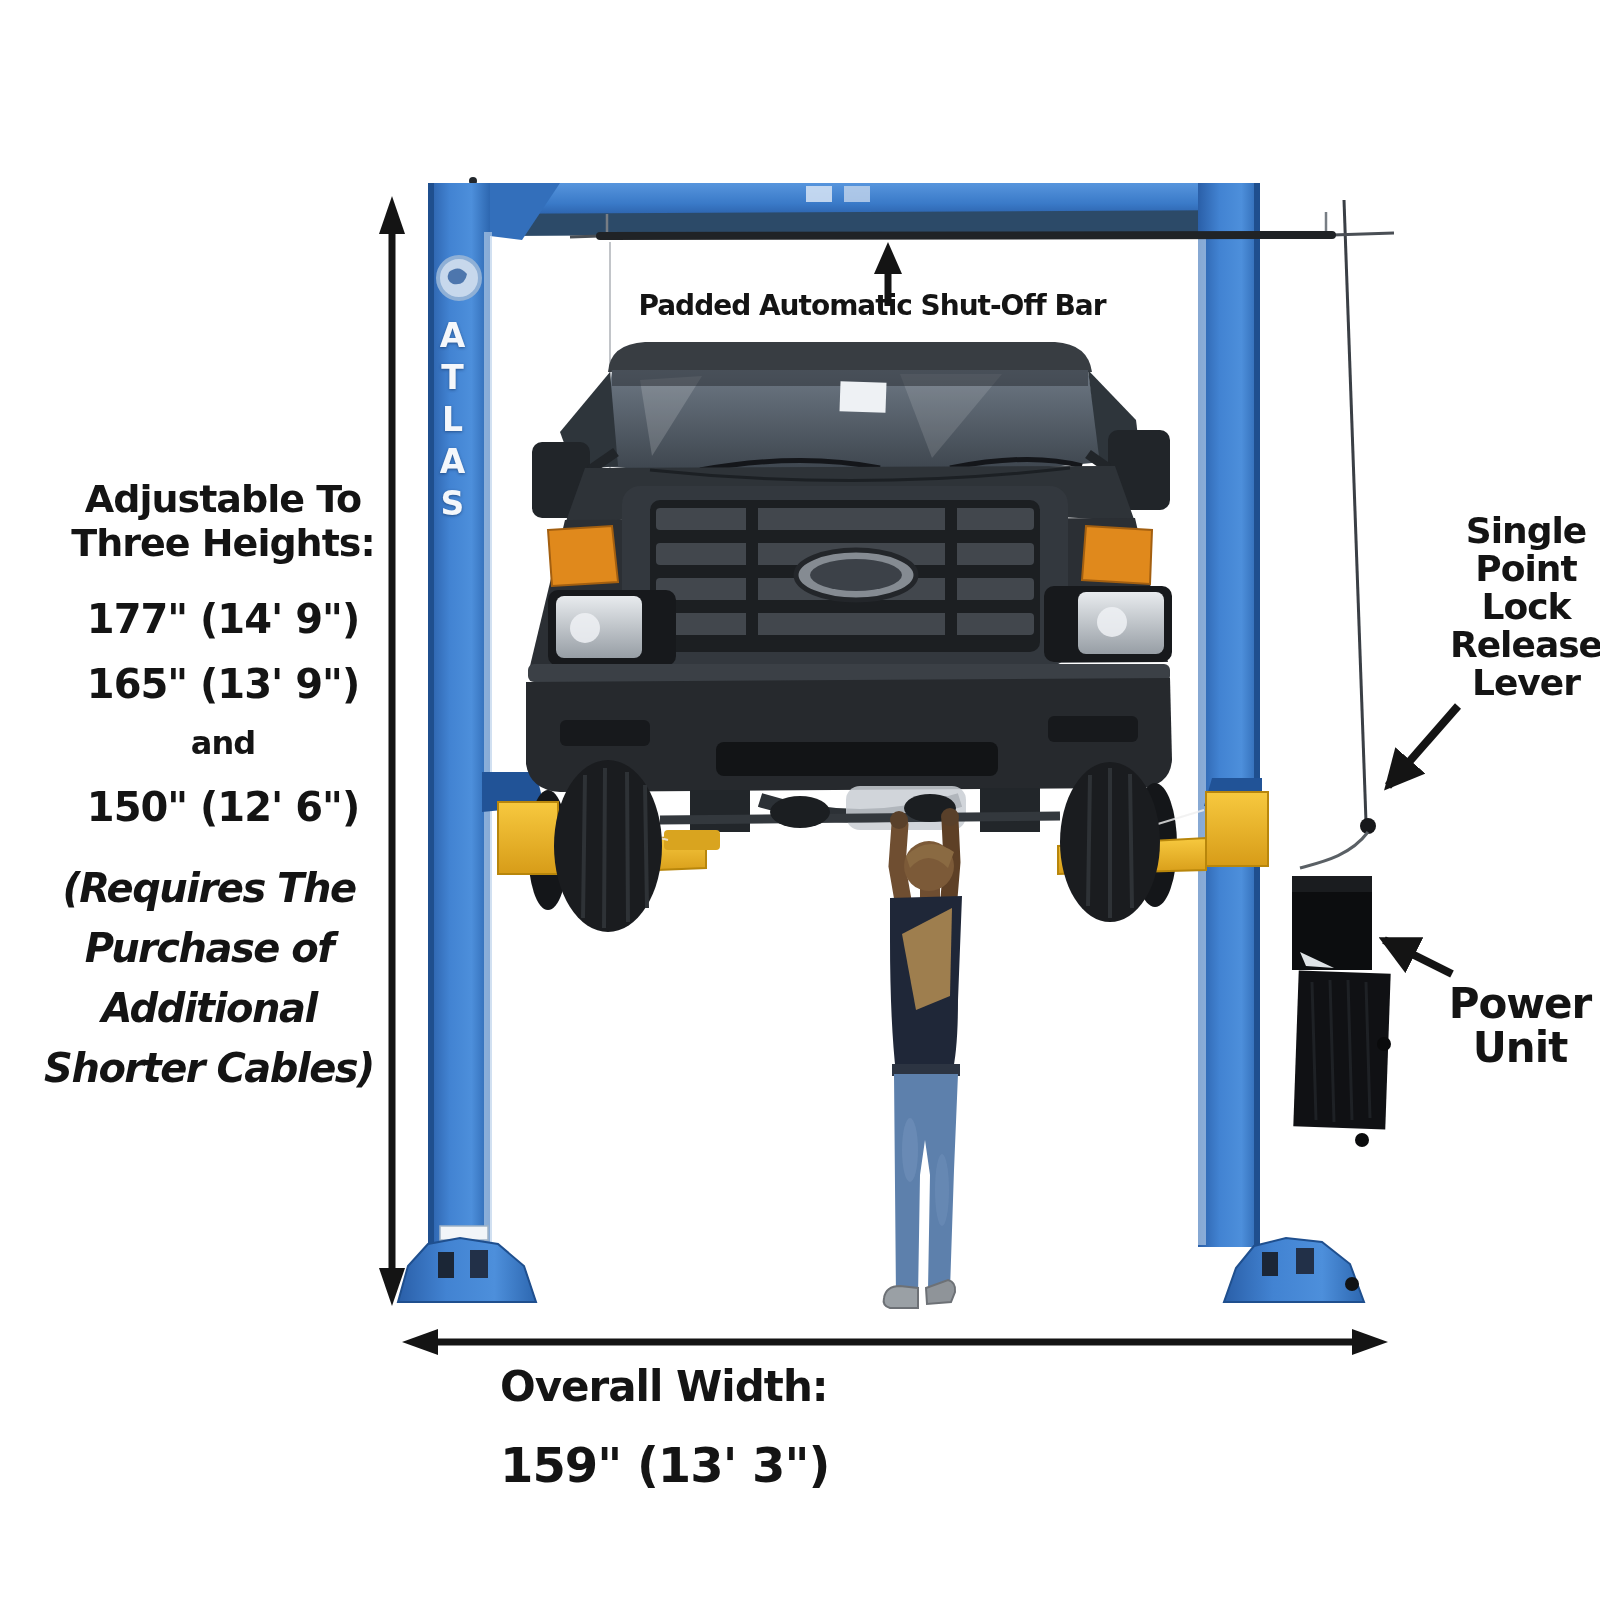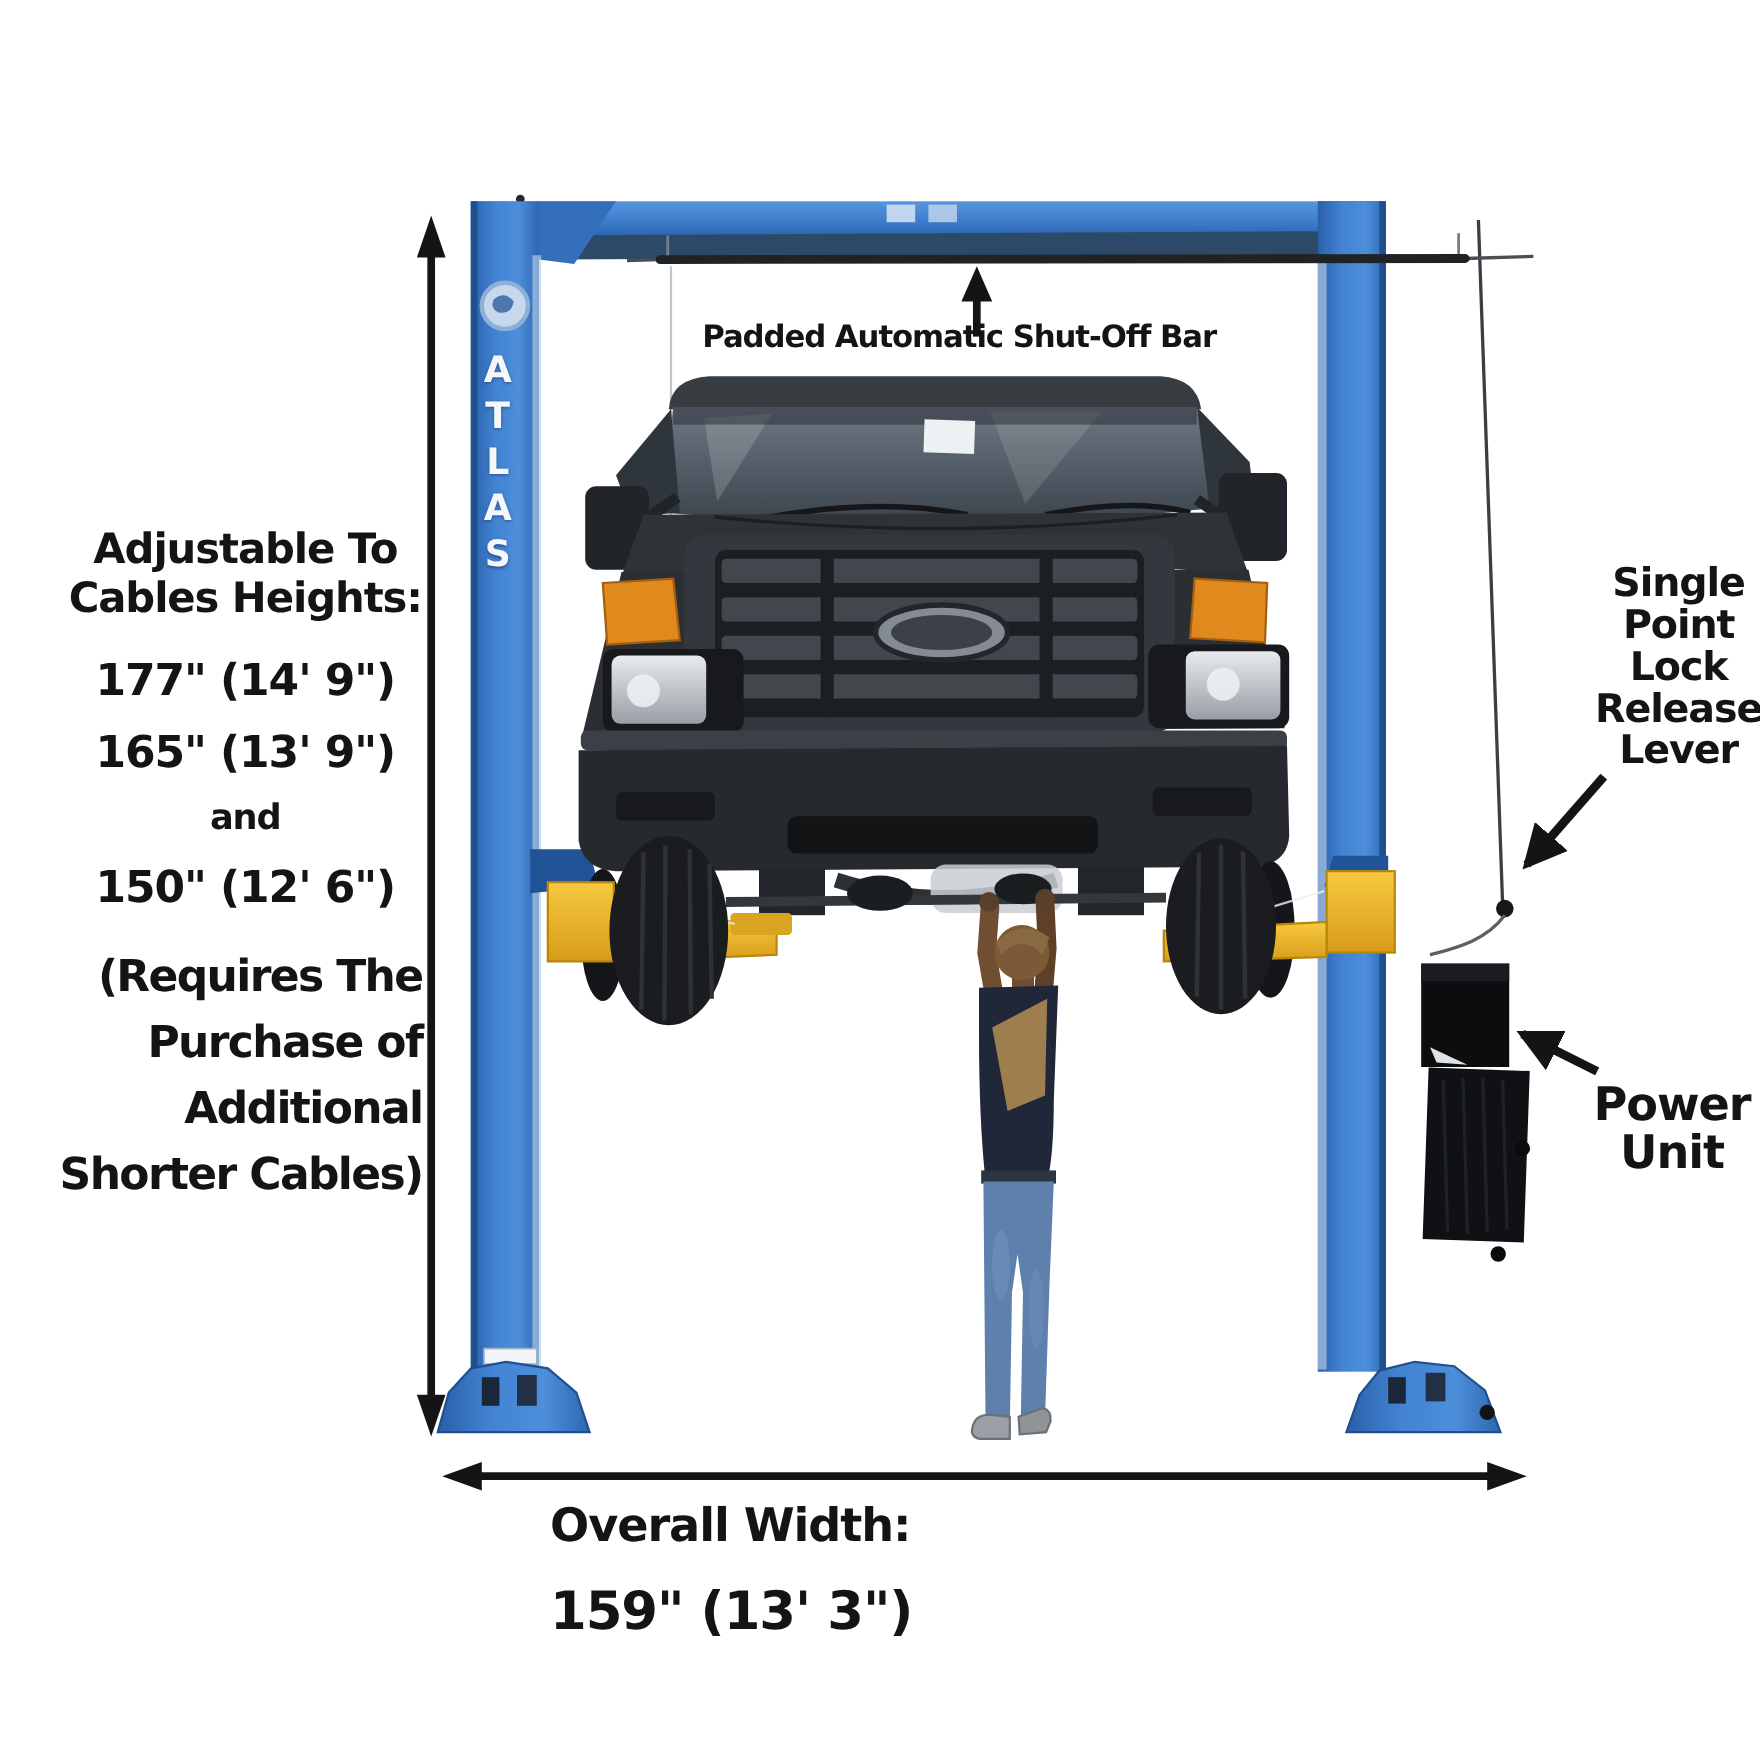--- a/index.html
+++ b/index.html
@@ -5,21 +5,21 @@
   html,body{margin:0;padding:0;background:#ffffff;}
   .stage{
     position:relative;width:1600px;height:1600px;background:#ffffff;overflow:hidden;
     font-family:"DejaVu Sans","Liberation Sans",sans-serif;
   }
   .stage svg{position:absolute;left:0;top:0;}
   .lbl{
     position:absolute;font-weight:700;color:#141414;white-space:pre-line;
     text-align:center;line-height:1.15;letter-spacing:-1px;
   }
-  .lbl.left-align{text-align:right;}
+  .lbl.left-align{text-align:center;font-style:italic;}
   .atlas-label{
     position:absolute;left:433px;top:316px;height:210px;
     writing-mode:vertical-rl;text-orientation:upright;
     color:#f4f7fb;font-size:33px;font-weight:700;letter-spacing:3px;
     text-shadow:0 1px 3px rgba(15,40,80,.55);
   }
   .width-row{
     position:absolute;left:500px;top:1362px;width:760px;
     display:flex;justify-content:center;align-items:baseline;gap:26px;
     color:#141414;font-weight:700;letter-spacing:-1px;flex-direction:column;
@@ -231,21 +231,21 @@
 
     <path d="M1452,974 L1384,940" stroke-width="8" fill="none" marker-end="url(#ah)"></path>
   </g>
 </svg>
 
 <div class="atlas-label">ATLAS</div>
 
 <div class="lbl" style="left:522px;top:290px;width:700px;font-size:28px;">Padded Automatic Shut-Off Bar</div>
 
 <div class="lbl" style="left:58px;top:478px;width:330px;font-size:38px;">Adjustable To
-Cables Heights:</div>
+Three Heights:</div>
 
 <div class="lbl" style="left:58px;top:596px;width:330px;font-size:40px;">177" (14' 9")</div>
 
 <div class="lbl" style="left:58px;top:661px;width:330px;font-size:40px;">165" (13' 9")</div>
 
 <div class="lbl" style="left:58px;top:725px;width:330px;font-size:32px;">and</div>
 
 <div class="lbl" style="left:58px;top:784px;width:330px;font-size:40px;">150" (12' 6")</div>
 
 <div class="lbl left-align" style="left:34px;top:858px;width:350px;font-size:40px;line-height:60px;letter-spacing:-1.5px;">(Requires The

